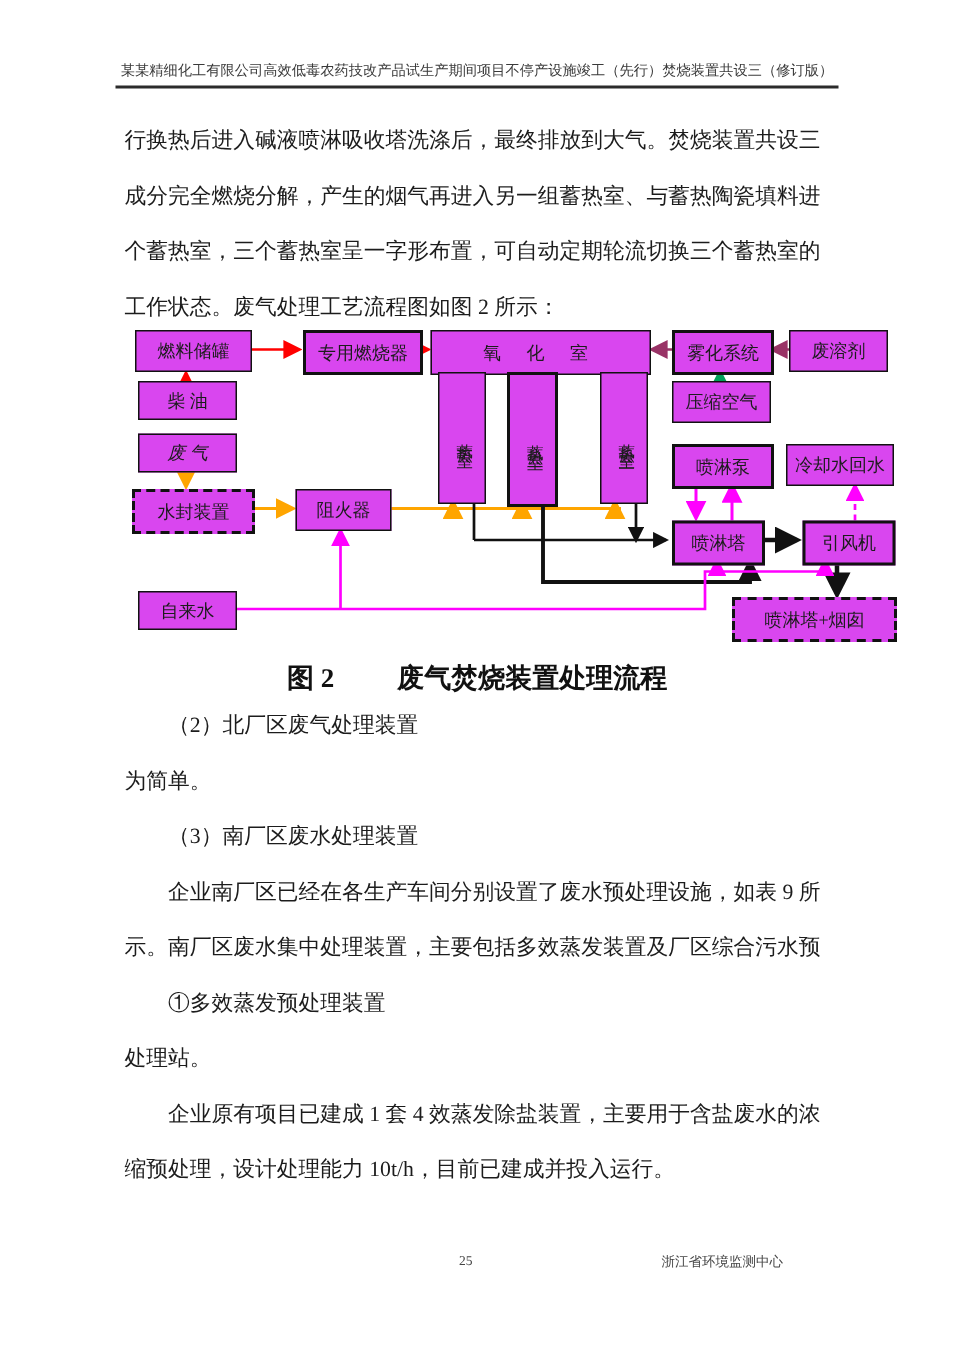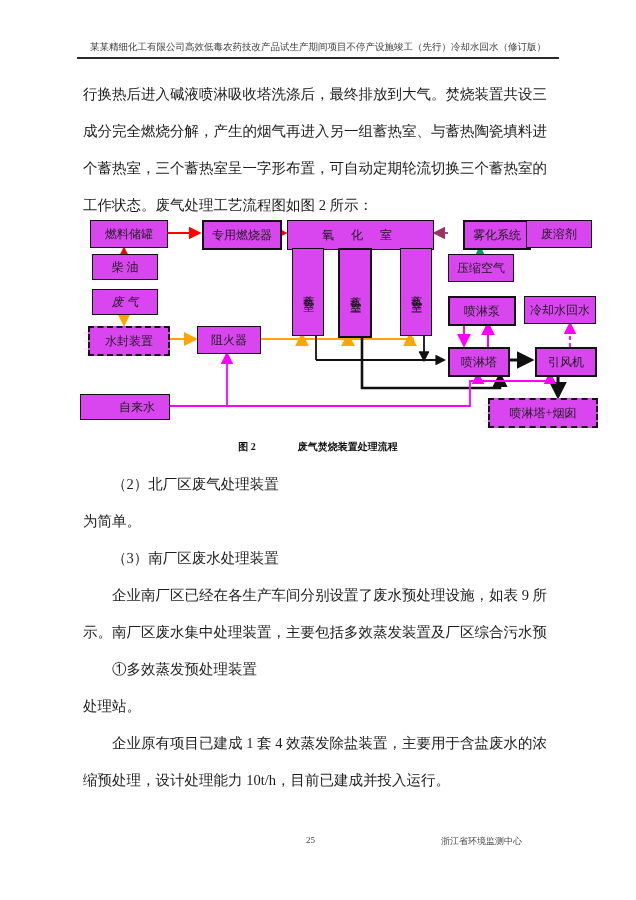--- a/index.html
+++ b/index.html
@@ -30,32 +30,32 @@
   .node.bold{border-width:2px;}
   .node.dashed{border:2px dashed #111;font-family:Liberation Serif, serif;}
   .node.vert{
     writing-mode:vertical-rl;text-orientation:upright;
     font-size:11px;letter-spacing:3px;white-space:normal;
   }
   .node.wide{letter-spacing:7px;}
   
   .caption{
     position:absolute;top:440px;left:0;width:636px;display:flex;justify-content:center;gap:42px;
-    font-size:10px;font-weight:bold;color:#111;
+    font-size:18px;font-weight:bold;color:#111;
   }
   
   .footer-num{position:absolute;top:835px;left:306px;font-size:9px;color:#444;}
   .footer-org{position:absolute;top:835px;left:441px;width:150px;font-size:9px;color:#444;white-space:nowrap;}
 </style>
 </head>
 <body>
 
 <div class="page">
 
-  <div class="doc-header">某某精细化工有限公司高效低毒农药技改产品试生产期间项目不停产设施竣工（先行）冷却水回水（修订版）</div>
+  <div class="doc-header">某某精细化工有限公司高效低毒农药技改产品试生产期间项目不停产设施竣工（先行）焚烧装置共设三（修订版）</div>
   <div class="header-rule"></div>
 
   <div class="bodyblock block1">
     <div class="bline">行换热后进入碱液喷淋吸收塔洗涤后，最终排放到大气。焚烧装置共设三</div>
     <div class="bline">成分完全燃烧分解，产生的烟气再进入另一组蓄热室、与蓄热陶瓷填料进</div>
     <div class="bline">个蓄热室，三个蓄热室呈一字形布置，可自动定期轮流切换三个蓄热室的</div>
     <div class="bline">工作状态。废气处理工艺流程图如图 2 所示：</div>
   </div>
 
   <div class="figure">
@@ -112,30 +112,30 @@
       <path d="M408,129 L408,106" stroke="#ff00ff" stroke-width="2" fill="none" marker-end="url(#m-mag)"></path>
       <path d="M490,129 L490,106" stroke="#ff00ff" stroke-width="1.8" stroke-dasharray="4 3" fill="none" marker-end="url(#m-mag)"></path>
     </svg>
 
     <div class="node" style="left:10px;top:2px;width:76px;height:26px;">燃料储罐</div>
     <div class="node bold" style="left:122px;top:2px;width:76px;height:26px;">专用燃烧器</div>
     <div class="node wide" style="left:207px;top:2px;width:145px;height:28px;">氧 化 室</div>
     <div class="node vert" style="left:212px;top:30px;width:30px;height:86px;">蓄热室一</div>
     <div class="node vert bold" style="left:258px;top:30px;width:30px;height:86px;">蓄热室二</div>
     <div class="node vert" style="left:320px;top:30px;width:30px;height:86px;">蓄热室三</div>
-    <div class="node bold" style="left:383px;top:2px;width:64px;height:26px;">雾化系统</div>
+    <div class="node bold" style="left:368px;top:2px;width:64px;height:26px;">雾化系统</div>
     <div class="node" style="left:446px;top:2px;width:64px;height:26px;">废溶剂</div>
     <div class="node" style="left:368px;top:36px;width:64px;height:26px;">压缩空气</div>
     <div class="node bold" style="left:368px;top:78px;width:64px;height:26px;">喷淋泵</div>
     <div class="node" style="left:444px;top:78px;width:70px;height:26px;">冷却水回水</div>
     <div class="node" style="left:12px;top:36px;width:64px;height:24px;">柴 油</div>
     <div class="node" style="left:12px;top:71px;width:64px;height:24px;font-style:italic;">废 气</div>
     <div class="node dashed" style="left:8px;top:108px;width:78px;height:26px;">水封装置</div>
     <div class="node" style="left:117px;top:108px;width:62px;height:26px;">阻火器</div>
-    <div class="node" style="left:0;top:176px;width:64px;height:24px;padding-left:24px;">自来水</div>
+    <div class="node" style="left:12px;top:176px;width:64px;height:24px;">自来水</div>
     <div class="node bold" style="left:368px;top:129px;width:58px;height:26px;">喷淋塔</div>
     <div class="node bold" style="left:455px;top:129px;width:58px;height:26px;">引风机</div>
     <div class="node dashed" style="left:408px;top:180px;width:106px;height:26px;">喷淋塔+烟囱</div>
   </div>
 
   <div class="caption">
     <span>图 2</span>
     <span>废气焚烧装置处理流程</span>
   </div>
 

